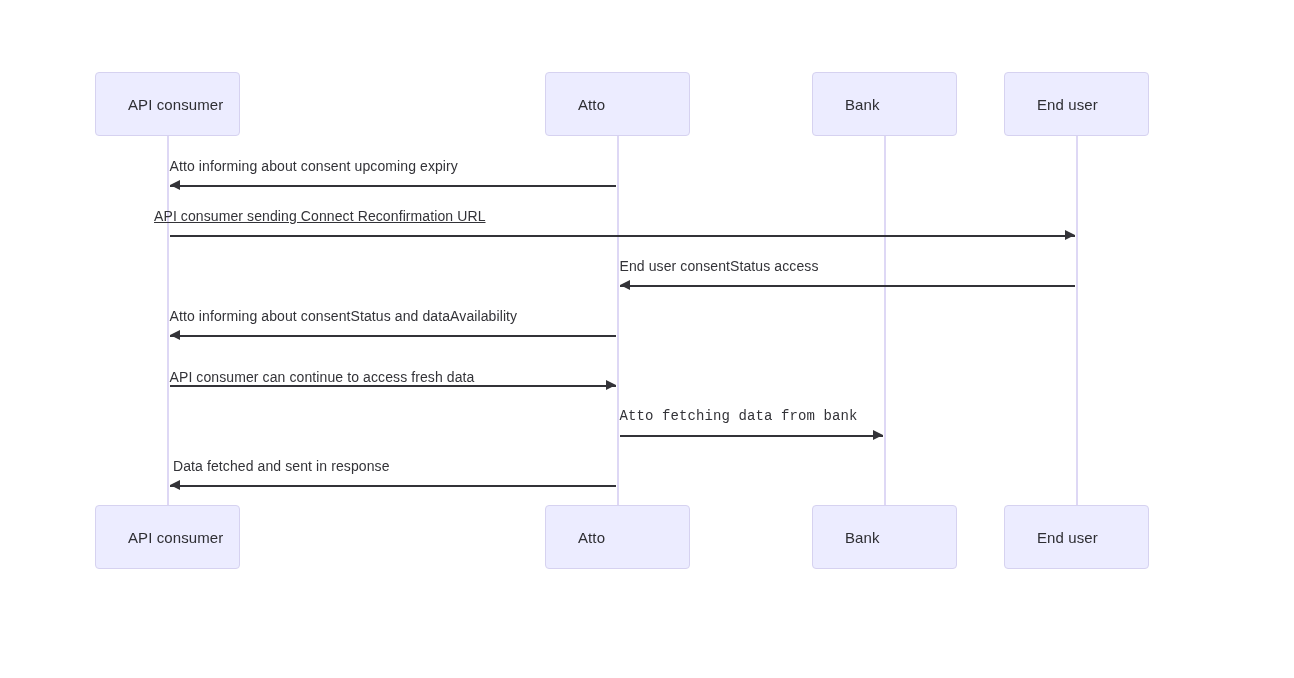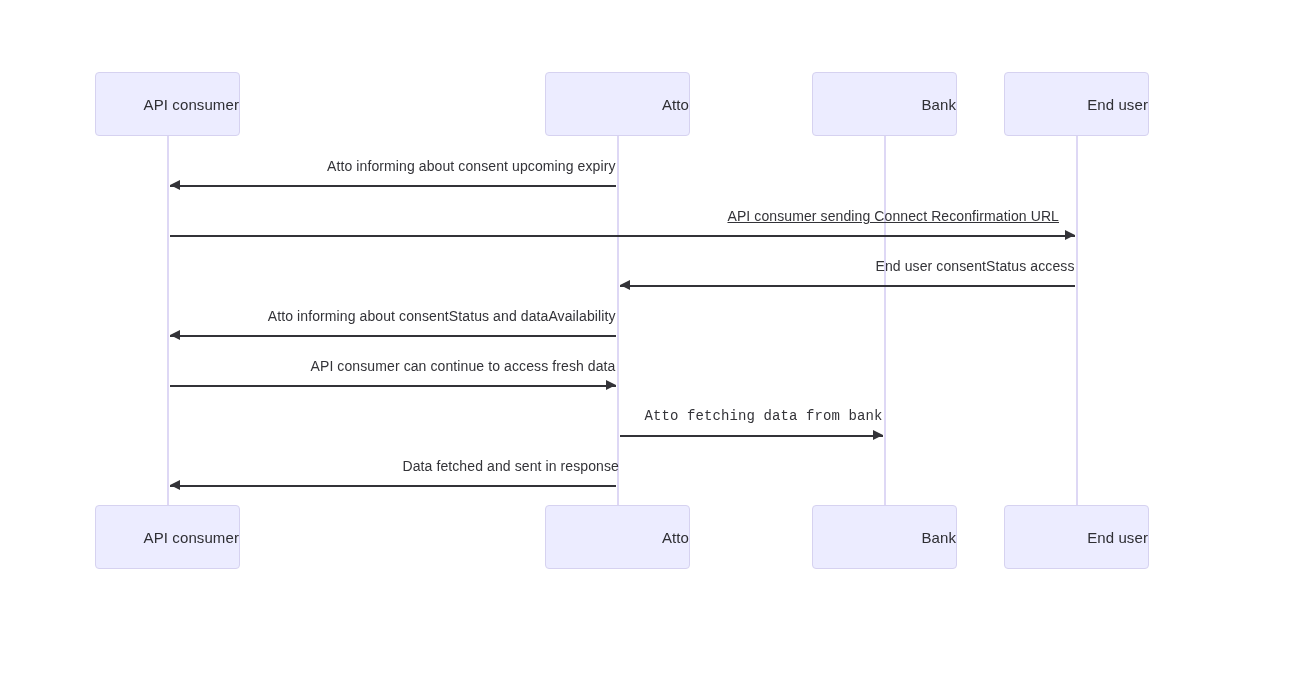--- a/index.html
+++ b/index.html
@@ -23,24 +23,25 @@
     height: 678px;
   }
   .participant-box {
     position: absolute;
     box-sizing: border-box;
     background: #ECECFF;
     border: 1px solid #D6D2F0;
     border-radius: 4px;
     display: flex;
     align-items: center;
-    justify-content: flex-end;
+    justify-content: flex-start;
     font-size: 15px;
     color: #2e2e33;
     letter-spacing: 0.1px;
+    padding-left: 32px;
   }
   .lifeline {
     position: absolute;
     width: 2px;
     background: #DED8F5;
   }
   .message {
     position: absolute;
     height: 0;
   }
@@ -62,21 +63,21 @@
     border-left: 10px solid #333338;
   }
   .msg-head.left {
     border-right: 10px solid #333338;
   }
   .msg-label {
     position: absolute;
     font-size: 14px;
     color: #333338;
     white-space: nowrap;
-    text-align: right;
+    text-align: left;
     top: -27px;
     letter-spacing: 0.1px;
   }
 </style>
 </head>
 <body>
 
 <div id="diagram">
     <div class="lifeline" style="left: 166.5px; top: 136px; height: 369px;"></div>
     <div class="lifeline" style="left: 616.5px; top: 136px; height: 369px;"></div>
@@ -122,21 +123,21 @@
       <div class="msg-label" style="left: 619.5px; width: 455px;">End user consentStatus access</div>
     </div>
     <div class="message" style="left: 0px; top: 335px;">
       <div class="msg-line" style="left: 169.5px; width: 446px;"></div>
       <div class="msg-head left" style="left: 169.5px;"></div>
       <div class="msg-label" style="left: 169.5px; width: 446px;">Atto informing about consentStatus and dataAvailability</div>
     </div>
     <div class="message" style="left: 0px; top: 385px;">
       <div class="msg-line" style="left: 169.5px; width: 446px;"></div>
       <div class="msg-head right" style="left: 605.5px;"></div>
-      <div class="msg-label" style="left: 169.5px; width: 446px;">API consumer can continue to access fresh data</div>
+      <div class="msg-label" style="left: 169.5px; width: 446px; margin-top: 11px;">API consumer can continue to access fresh data</div>
     </div>
     <div class="message" style="left: 0px; top: 435px;">
       <div class="msg-line" style="left: 619.5px; width: 263px;"></div>
       <div class="msg-head right" style="left: 872.5px;"></div>
       <div class="msg-label" style="left: 619.5px; width: 263px; font-family: Liberation Mono, monospace;">Atto fetching data from bank</div>
     </div>
     <div class="message" style="left: 0px; top: 485px;">
       <div class="msg-line" style="left: 169.5px; width: 446px;"></div>
       <div class="msg-head left" style="left: 169.5px;"></div>
       <div class="msg-label" style="left: 173px; width: 446px;">Data fetched and sent in response</div>

